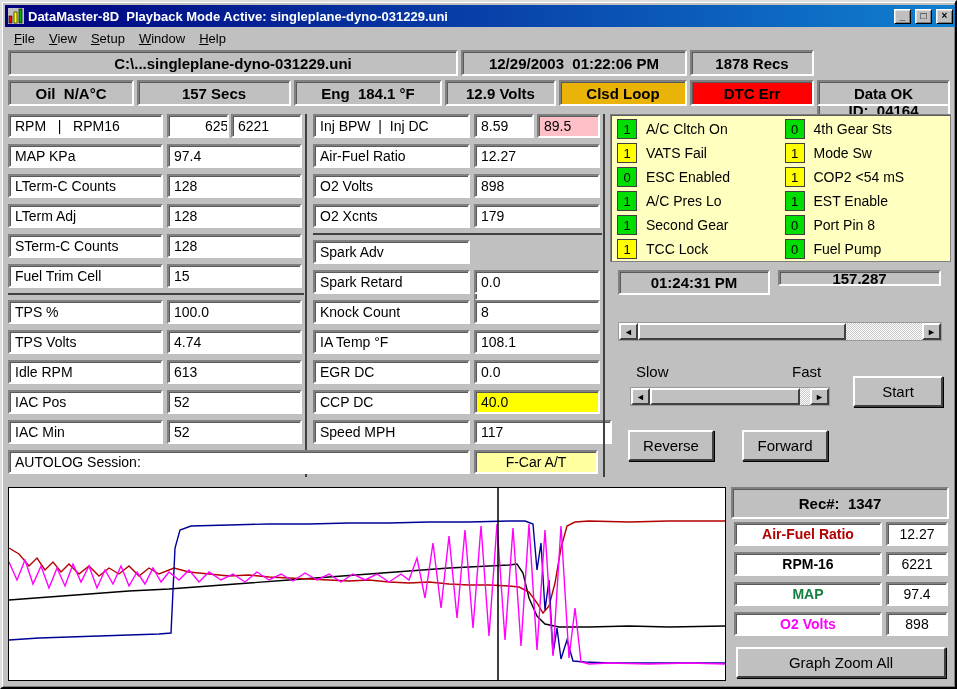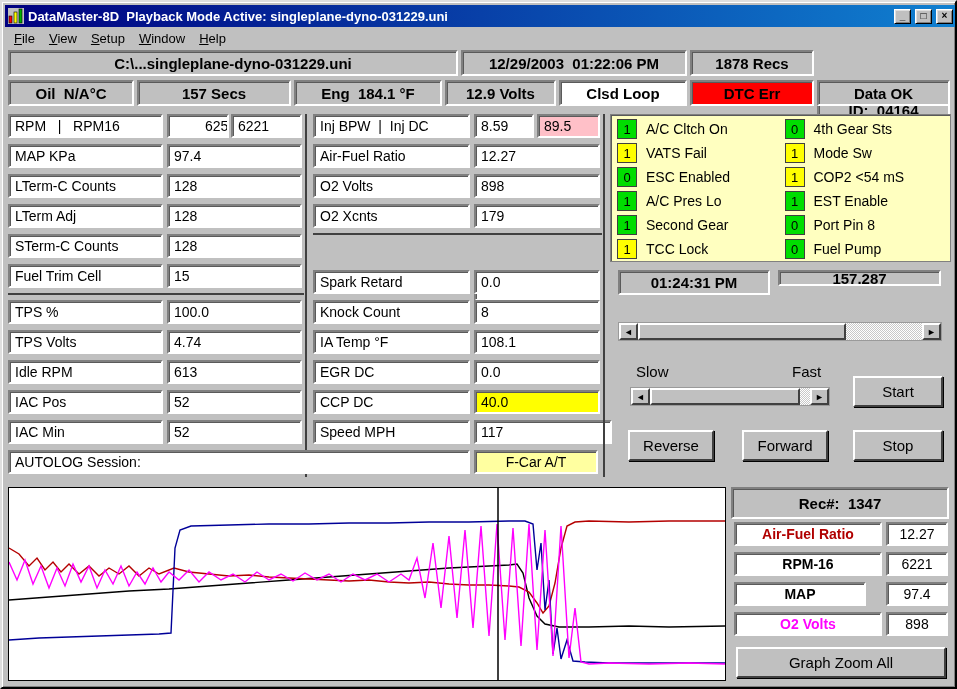--- a/index.html
+++ b/index.html
@@ -77,21 +77,21 @@
 
   <div class="hbox" style="left:6px;top:48px;width:450px;">C:\...singleplane-dyno-031229.uni</div>
   <div class="hbox" style="left:459px;top:48px;width:226px;">12/29/2003  01:22:06 PM</div>
   <div class="hbox" style="left:688px;top:48px;width:124px;">1878 Recs</div>
   <div class="hbox" style="left:815px;top:48px;width:133px;margin-top:47px;">ID:  04164</div>
 
   <div class="hbox" style="left:6px;top:78px;width:126px;">Oil  N/A°C</div>
   <div class="hbox" style="left:135px;top:78px;width:154px;">157 Secs</div>
   <div class="hbox" style="left:292px;top:78px;width:148px;">Eng  184.1 °F</div>
   <div class="hbox" style="left:443px;top:78px;width:111px;">12.9 Volts</div>
-  <div class="hbox" style="left: 557px; top: 78px; width: 128px; background: #ffffff;">Clsd Loop</div>
+  <div class="hbox" style="left: 557px; top: 78px; width: 128px; background: #eab308;">Clsd Loop</div>
   <div class="hbox" style="left: 688px; top: 78px; width: 124px; background: rgb(255, 0, 0);">DTC Err</div>
   <div class="hbox" style="left:815px;top:78px;width:133px;">Data OK</div>
 
   <div class="fieldbox" style="left:6px;top:112px;width:155px;">RPM   |   RPM16</div>
   <div class="fieldbox" style="left:165px;top:112px;width:62px;padding-left:36px;">6250</div>
   <div class="fieldbox" style="left:229px;top:112px;width:71px;">6221</div>
 
   <div class="fieldbox" style="left:6px;top:142px;width:155px;">MAP KPa</div>
   <div class="fieldbox" style="left:165px;top:142px;width:135px;">97.4</div>
 
@@ -134,20 +134,21 @@
   <div class="fieldbox" style="left:472px;top:142px;width:126px;">12.27</div>
 
   <div class="fieldbox" style="left:311px;top:172px;width:157px;">O2 Volts</div>
   <div class="fieldbox" style="left:472px;top:172px;width:126px;">898</div>
 
   <div class="fieldbox" style="left:311px;top:202px;width:157px;">O2 Xcnts</div>
   <div class="fieldbox" style="left:472px;top:202px;width:126px;">179</div>
 
   <div class="hline" style="left:311px;top:231px;width:289px;"></div>
 
+  <div class="fieldbox" style="left:311px;top:238px;width:157px;">Spark Adv</div>
   <div class="fieldbox" style="left:472px;top:238px;width:126px;margin-top:37px;">36.2</div>
 
   <div class="fieldbox" style="left:311px;top:268px;width:157px;">Spark Retard</div>
   <div class="fieldbox" style="left:472px;top:268px;width:126px;">0.0</div>
 
   <div class="fieldbox" style="left:311px;top:298px;width:157px;">Knock Count</div>
   <div class="fieldbox" style="left:472px;top:298px;width:126px;">8</div>
 
   <div class="fieldbox" style="left:311px;top:328px;width:157px;">IA Temp °F</div>
   <div class="fieldbox" style="left:472px;top:328px;width:126px;">108.1</div>
@@ -233,41 +234,40 @@
 
   <div class="sb" style="left:628px;top:385px;width:200px;">
     <span class="sb-arrow" style="left:0;">◄</span>
     <span class="sb-thumb" style="left:19px;width:150px;"></span>
     <span class="sb-arrow" style="right:0;">►</span>
   </div>
 
   <button class="btn" style="left:851px;top:374px;width:90px;height:31px;">Start</button>
   <button class="btn" style="left:626px;top:428px;width:86px;height:31px;">Reverse</button>
   <button class="btn" style="left:740px;top:428px;width:86px;height:31px;">Forward</button>
-  <button class="btn" style="left:851px;top:428px;width:90px;height:31px;">Stop</button>
 
   <div class="graph">
     <svg id="graph-svg" preserveAspectRatio="none" viewBox="0 0 716 192">
         <polyline points="0,112 40,109 80,106 120,103 160,101 200,98 240,95 280,92 320,89 360,86 400,83 440,80 480,78 500,77 508,76 514,85 520,110 528,128 536,136 550,139 580,139 620,138 660,139 716,138" fill="none" stroke="#000000" stroke-width="1.4"></polyline>
         <polyline points="0,60 10,66 20,78 28,70 36,82 44,74 52,84 60,76 70,86 80,78 90,88 100,80 110,86 120,78 130,88 140,80 150,86 165,80 180,84 200,86 220,88 240,87 260,89 280,90 300,91 320,92 340,93 360,92 380,94 400,95 420,94 440,96 460,97 480,97 500,98 510,99 520,104 528,115 534,125 540,118 546,95 552,60 558,38 566,34 580,33 620,34 660,33 716,33" fill="none" stroke="#b40000" stroke-width="1.4"></polyline>
         <polyline points="0,152 30,150 60,149 90,148 120,147 150,146 162,145 166,60 171,42 182,38 220,37 260,36 300,36 340,35 380,35 420,34 460,34 500,33 516,33 524,36 528,82 532,55 536,122 540,92 544,166 548,140 552,171 558,152 564,173 576,174 600,175 650,175 716,175" fill="none" stroke="#000098" stroke-width="1.4"></polyline>
         <polyline points="0,74 8,92 16,72 24,96 32,78 40,100 48,80 56,98 64,76 72,94 80,78 88,100 96,82 104,96 112,78 120,98 128,84 136,96 144,80 152,94 160,84 170,92 180,82 190,94 200,84 212,92 224,86 236,94 248,84 260,92 272,86 284,93 296,85 308,92 320,86 332,94 344,86 356,92 368,86 380,94 392,86 400,92 408,70 416,110 424,55 432,120 440,48 448,130 456,42 464,140 472,38 480,148 488,36 496,152 504,40 512,158 520,36 528,162 536,42 544,168 552,38 560,170 566,120 572,174 580,176 600,175 640,176 680,175 716,176" fill="none" stroke="#ff00ff" stroke-width="1.4"></polyline>
         <line x1="489" x2="489" y1="0" y2="192" stroke="#000" stroke-width="1.5"></line>
       </svg>
   </div>
 
   <div class="hbox" style="left:729px;top:485px;width:218px;height:32px;">Rec#:  1347</div>
 
   <div class="fieldbox center glabel" style="left: 732px; top: 520px; width: 148px; color: rgb(176, 0, 0);">Air-Fuel Ratio</div>
   <div class="fieldbox center" style="left:884px;top:520px;width:62px;">12.27</div>
 
   <div class="fieldbox center glabel" style="left: 732px; top: 550px; width: 148px; color: rgb(0, 0, 0);">RPM-16</div>
   <div class="fieldbox center" style="left:884px;top:550px;width:62px;">6221</div>
 
-  <div class="fieldbox center glabel" style="left: 732px; top: 580px; width: 132px; color: #000000;">MAP</div>
+  <div class="fieldbox center glabel" style="left: 732px; top: 580px; width: 148px; color: #15803d;">MAP</div>
   <div class="fieldbox center" style="left:884px;top:580px;width:62px;">97.4</div>
 
   <div class="fieldbox center glabel" style="left: 732px; top: 610px; width: 148px; color: rgb(255, 0, 255);">O2 Volts</div>
   <div class="fieldbox center" style="left:884px;top:610px;width:62px;">898</div>
 
   <button class="btn gzbtn" style="left:734px;top:645px;width:210px;height:31px;">Graph Zoom All</button>
 
 </div>
 
 </body></html>

